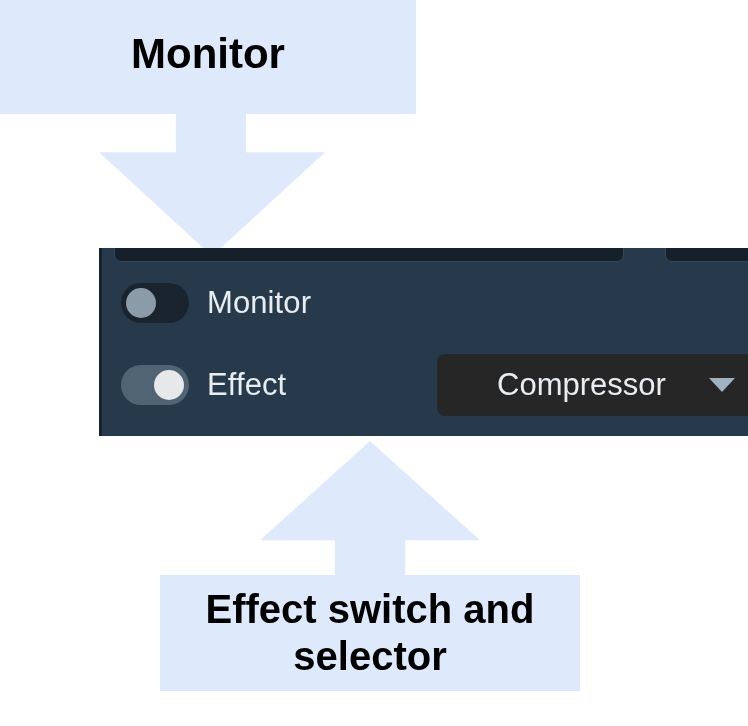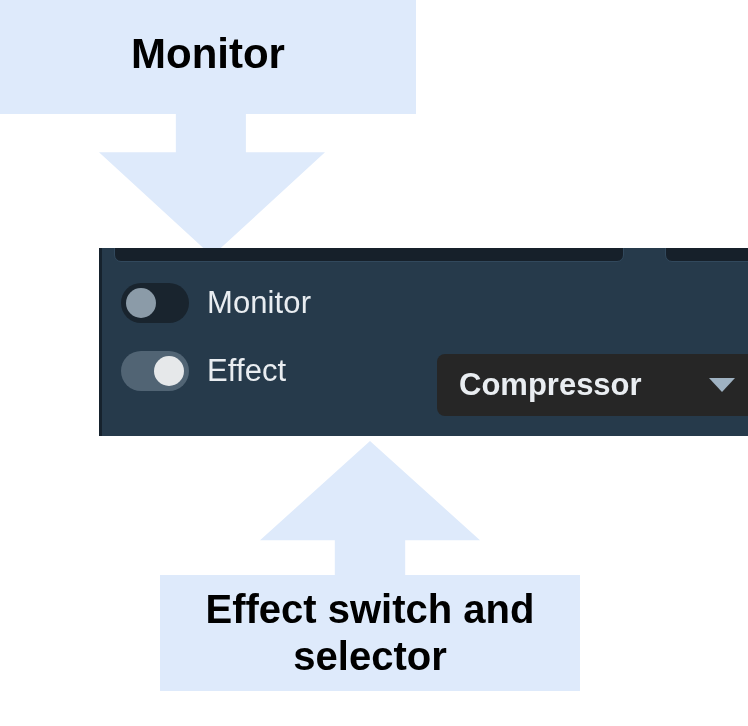--- a/index.html
+++ b/index.html
@@ -102,21 +102,21 @@
 
   
   .switch-row {
     position: absolute;
     left: 22px;
     display: flex;
     align-items: center;
     height: 46px;
   }
   #row-monitor { top: 32px; }
-  #row-effect  { top: 100px; text-align: right; }
+  #row-effect  { top: 114px; text-align: right; }
 
   
   .toggle {
     position: relative;
     width: 68px;
     height: 40px;
     border-radius: 20px;
     flex: 0 0 auto;
   }
   .toggle .knob {
@@ -151,22 +151,23 @@
     background: #262626;
     border-radius: 8px 0 0 8px;
     display: flex;
     align-items: center;
     box-sizing: border-box;
     padding-left: 22px;
   }
   #effect-select-value {
     color: #e9edf1;
     font-size: 31px;
-    font-weight: 700;
+    font-weight: 400;
     white-space: nowrap;
+    margin-left: 38px;
   }
   #effect-select-caret {
     position: absolute;
     right: 13px;
     top: 50%;
     margin-top: -7px;
     width: 0;
     height: 0;
     border-left: 13px solid transparent;
     border-right: 13px solid transparent;

